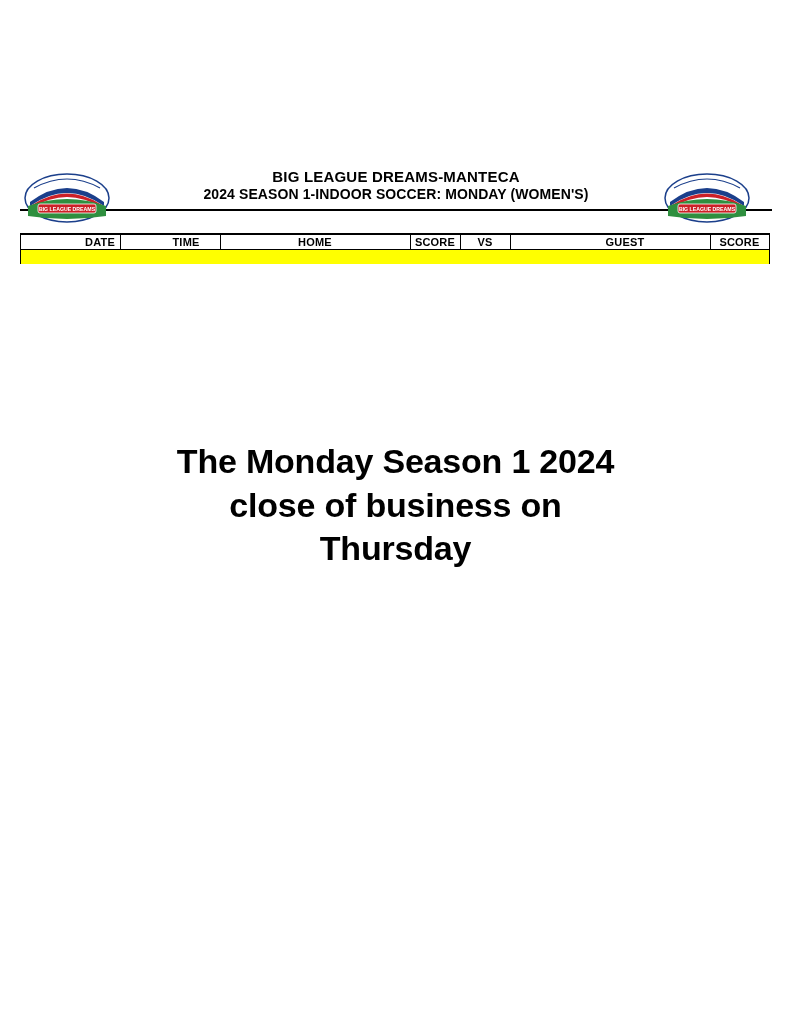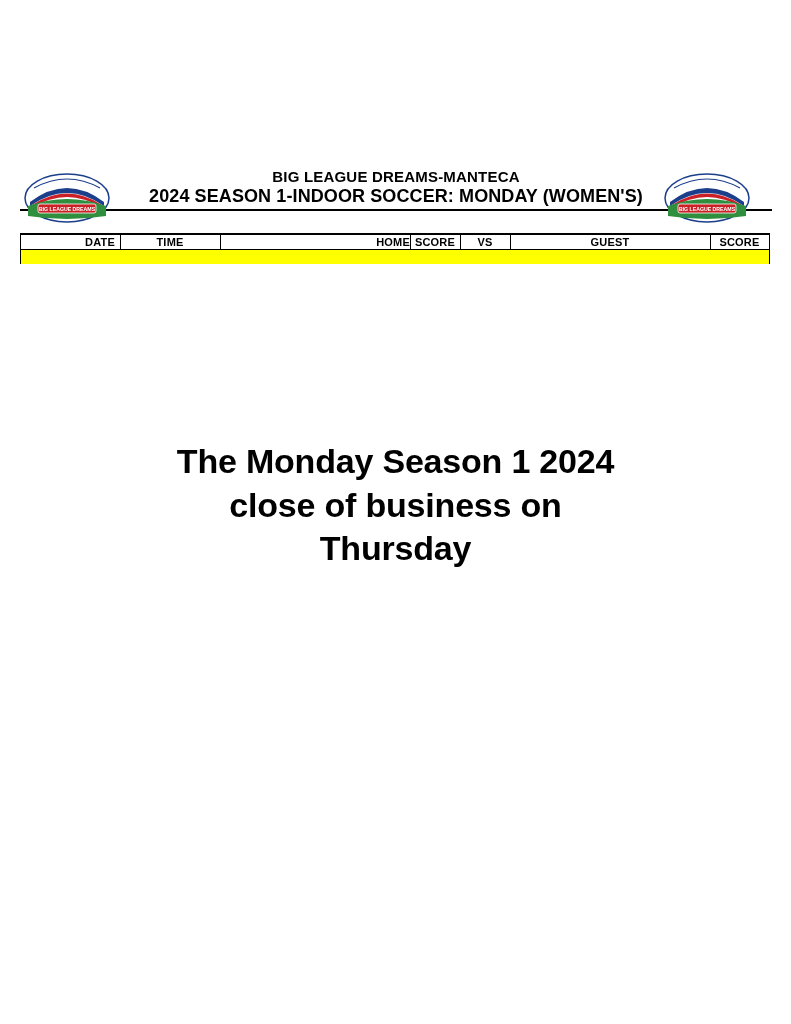--- a/index.html
+++ b/index.html
@@ -36,21 +36,21 @@
     text-align: center;
     line-height: 1.18;
   }
   .header-line1 {
     font-size: 15px;
     font-weight: bold;
     letter-spacing: 0.2px;
     white-space: nowrap;
   }
   .header-line2 {
-    font-size: 18px;
+    font-size: 14px;
     font-weight: bold;
     letter-spacing: 0.1px;
     white-space: nowrap;
   }
 
   .header-rule {
     position: absolute;
     left: 0;
     top: 41px;
     width: 752px;
@@ -170,25 +170,25 @@
       <div class="vline" style="left:0px;"></div>
       <div class="vline" style="left:100px;"></div>
       <div class="vline" style="left:200px;"></div>
       <div class="vline" style="left:390px;"></div>
       <div class="vline" style="left:440px;"></div>
       <div class="vline" style="left:490px;"></div>
       <div class="vline" style="left:690px;"></div>
       <div class="vline" style="left:749px;"></div>
 
       <div class="cell" style="left:0px;   width:100px;padding-left:30px;">DATE</div>
-      <div class="cell" style="left:100px; width:100px;">TIME</div>
-      <div class="cell" style="left:200px; width:190px;text-align:right;">HOME</div>
+      <div class="cell" style="left:116px; width:100px;">TIME</div>
+      <div class="cell" style="left:200px; width:190px;">HOME</div>
       <div class="cell" style="left:390px; width:50px;">SCORE</div>
       <div class="cell" style="left:440px; width:50px;">VS</div>
-      <div class="cell" style="left:490px; width:200px;">GUEST</div>
+      <div class="cell" style="left:490px; width:200px;padding-left:15px;">GUEST</div>
       <div class="cell" style="left:690px; width:59px;">SCORE</div>
     </div>
   </div>
 
   <div class="yellow-band"></div>
 
   <div class="notice">
     <div>The Monday Season 1 2024</div>
     <div>close of business on</div>
     <div>Thursday</div>

